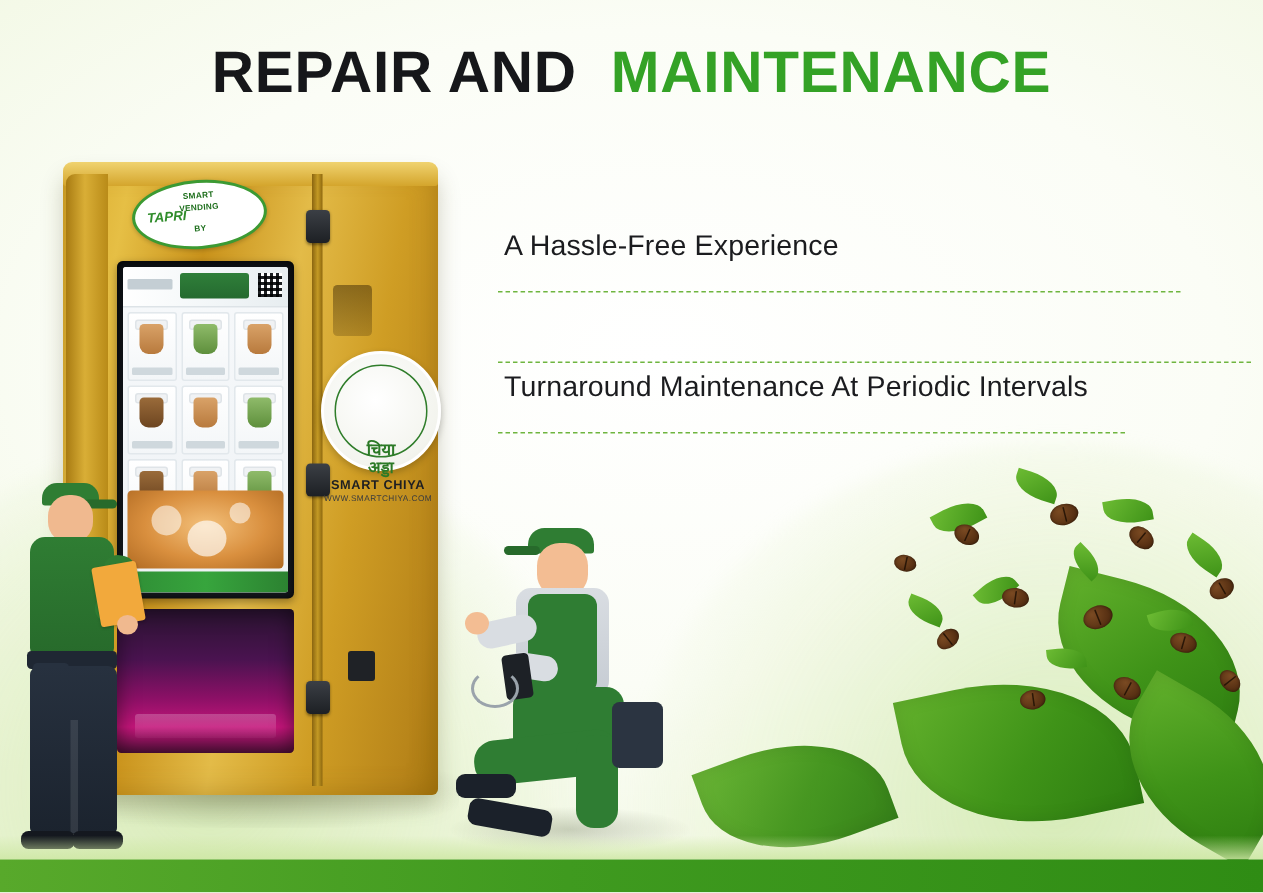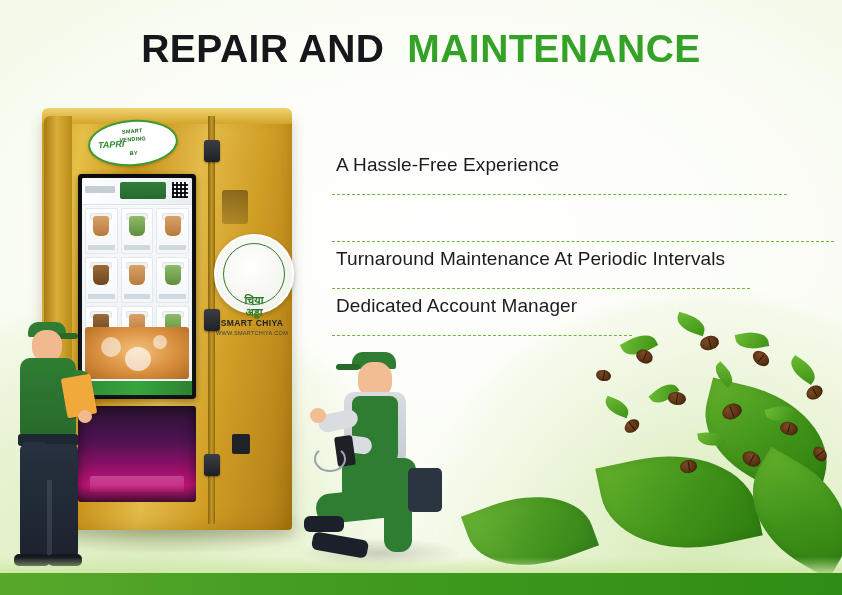--- a/index.html
+++ b/index.html
@@ -701,24 +701,20 @@
     <div class="feature-row">
       <div class="feature-text">A Hassle-Free Experience</div>
       <div class="feature-rule rule-w1"></div>
     </div>
     <div class="feature-row">
       <div class="feature-rule rule-w2"></div>
     </div>
     <div class="feature-row">
       <div class="feature-text">Turnaround Maintenance At Periodic Intervals</div>
       <div class="feature-rule rule-w3"></div>
-    </div>
-    <div class="feature-row">
-      <div class="feature-text">Dedicated Account Manager</div>
-      <div class="feature-rule rule-w4"></div>
     </div>
   </div>
 
   <div class="machine-wrap">
     <div class="machine-shadow"></div>
     <div class="machine-body"></div>
     <div class="machine-top-cap"></div>
     <div class="machine-left-panel"></div>
     <div class="machine-divider"></div>
     <div class="hinge hinge-1"></div>

